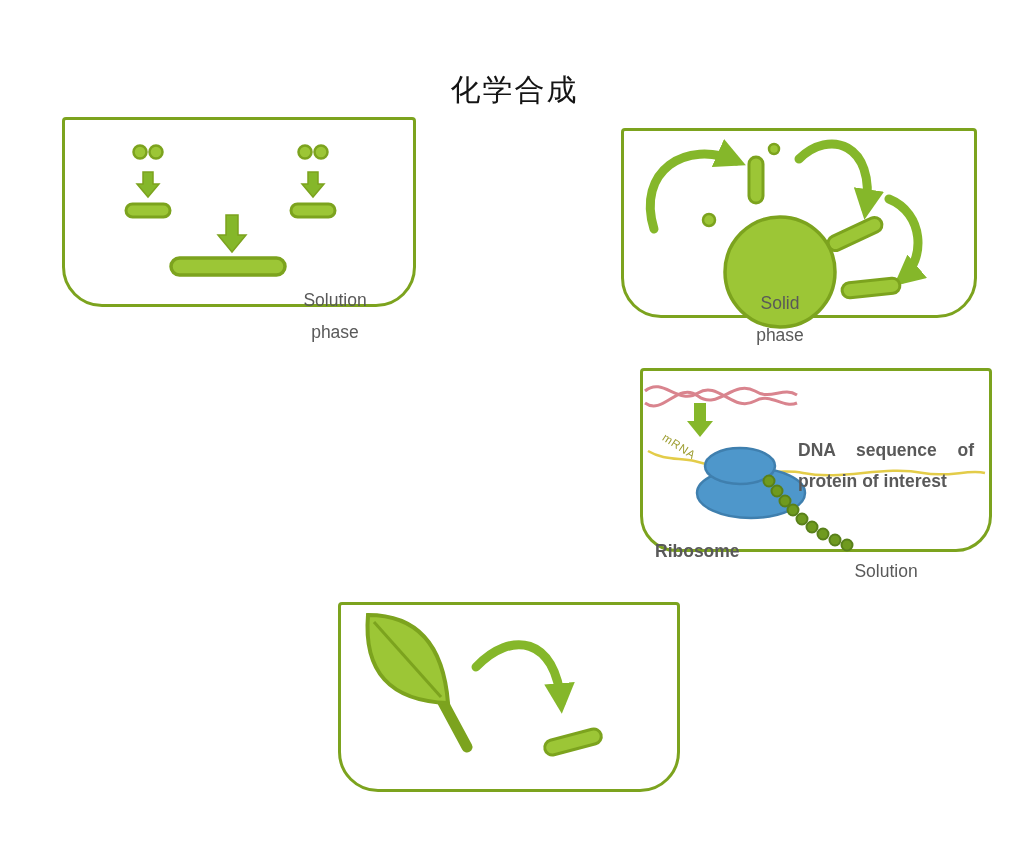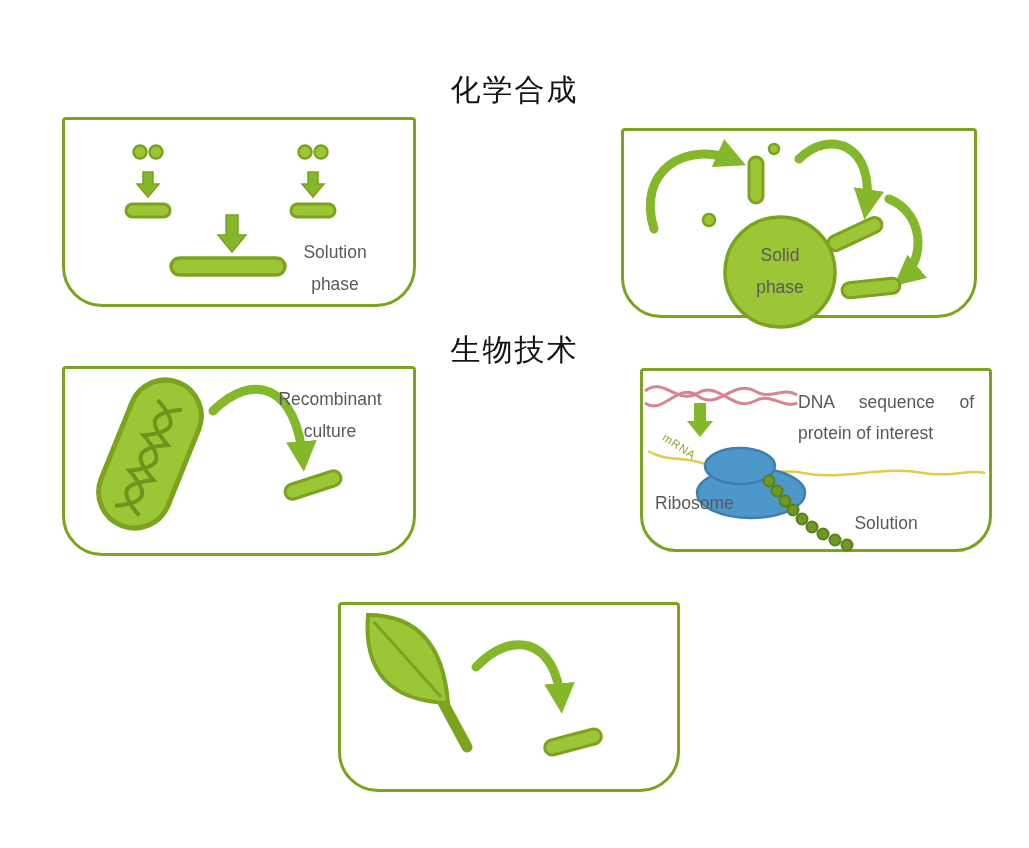--- a/index.html
+++ b/index.html
@@ -12,44 +12,43 @@
     font-size:30px;color:var(--heading-black,#141414);letter-spacing:2px;
   }
   .panel{
     position:absolute;background:#ffffff;
     border:3.5px solid var(--green-outline,#7CA31E);
     border-radius:4px 4px 40px 40px;
   }
   .panel > svg{position:absolute;left:0;top:0;overflow:visible;}
   .lbl{
     position:absolute;color:var(--text-gray,#595959);
-    font-size:17.5px;line-height:32px;text-align:center;
+    font-size:17.5px;line-height:32px;text-align:center;margin-top:48px;
   }
-  .lbl.left{text-align:left;}
+  .lbl.left{text-align:left;font-weight:bold;}
   .justify-line{text-align:justify;text-align-last:justify;}
   .mrna{
     position:absolute;font-size:11.5px;letter-spacing:.8px;
     color:var(--mrna-olive,#9C9C2E);transform:rotate(33deg);transform-origin:left top;
   }
 </style>
 </head>
 <body>
 
 <div class="canvas">
 
   <svg width="0" height="0" style="position:absolute" aria-hidden="true">
     <defs>
       <marker id="ah" markerWidth="3.4" markerHeight="3.4" refX="2.2" refY="1.7" orient="auto">
         <path d="M0,0 L3.4,1.7 L0,3.4 Z" style="fill:var(--green-arrow,#85B72A)"></path>
       </marker>
     </defs>
   </svg>
 
   <div class="heading" style="top:70px">化学合成</div>
-  <div class="heading" style="top:330px">生物技术</div>
 
   <div class="panel" style="left:62px;top:117px;width:348px;height:184px">
     <svg width="348" height="184" viewBox="0 0 348 184">
       <g>
         <circle cx="75" cy="32" r="6.5" style="fill:var(--green-fill,#9CC636);stroke:var(--green-outline,#7CA31E);stroke-width:2.5"></circle>
         <circle cx="91" cy="32" r="6.5" style="fill:var(--green-fill,#9CC636);stroke:var(--green-outline,#7CA31E);stroke-width:2.5"></circle>
         <circle cx="240" cy="32" r="6.5" style="fill:var(--green-fill,#9CC636);stroke:var(--green-outline,#7CA31E);stroke-width:2.5"></circle>
         <circle cx="256" cy="32" r="6.5" style="fill:var(--green-fill,#9CC636);stroke:var(--green-outline,#7CA31E);stroke-width:2.5"></circle>
       </g>
       <path d="M78 52 H88 V64 H94 L83 77 L72 64 H78 Z" style="fill:var(--green-arrow,#85B72A);stroke:var(--green-outline,#7CA31E);stroke-width:1.5"></path>
@@ -76,35 +75,20 @@
       <rect x="202" y="95.5" width="58" height="15" rx="7.5" transform="rotate(-25 231 103)" style="fill:var(--green-fill,#9CC636);stroke:var(--green-outline,#7CA31E);stroke-width:3"></rect>
       <rect x="218" y="149.5" width="58" height="15" rx="7.5" transform="rotate(-6 247 157)" style="fill:var(--green-fill,#9CC636);stroke:var(--green-outline,#7CA31E);stroke-width:3"></rect>
       <circle cx="156" cy="141" r="55" style="fill:var(--green-fill,#9CC636);stroke:var(--green-outline,#7CA31E);stroke-width:3.5"></circle>
     </svg>
     <div class="lbl" style="left:96px;top:108px;width:120px">
       <div>Solid</div>
       <div>phase</div>
     </div>
   </div>
 
-  <div class="panel" style="left:62px;top:366px;width:348px;height:184px">
-    <svg width="348" height="184" viewBox="0 0 348 184">
-      <g transform="rotate(22 85 85)">
-        <rect x="49" y="8" width="72" height="154" rx="36" style="fill:var(--green-fill,#9CC636);stroke:var(--green-outline,#7CA31E);stroke-width:5"></rect>
-        <path d="M 72 32 C 100 46, 100 56, 72 70 C 100 84, 100 94, 72 108 C 100 122, 100 132, 72 146" style="fill:none;stroke:var(--green-dark,#6D941C);stroke-width:4"></path>
-        <path d="M 98 32 C 70 46, 70 56, 98 70 C 70 84, 70 94, 98 108 C 70 122, 70 132, 98 146" style="fill:none;stroke:var(--green-dark,#6D941C);stroke-width:4"></path>
-      </g>
-      <path d="M 148 42 C 188 2, 232 16, 238 92" style="fill:none;stroke:var(--green-arrow,#85B72A);stroke-width:9;stroke-linecap:round" marker-end="url(#ah)"></path>
-      <rect x="219" y="108.5" width="58" height="15" rx="7.5" transform="rotate(-18 248 116)" style="fill:var(--green-fill,#9CC636);stroke:var(--green-outline,#7CA31E);stroke-width:3"></rect>
-    </svg>
-    <div class="lbl" style="left:185px;top:14px;width:160px">
-      <div>Recombinant</div>
-      <div>culture</div>
-    </div>
-  </div>
 
   <div class="panel" style="left:640px;top:368px;width:346px;height:178px;border-radius:4px 4px 36px 36px">
     <svg width="346" height="178" viewBox="0 0 346 178">
       <path d="M 2 20 C 20 5, 35 35, 55 22 C 75 9, 90 42, 112 30 C 128 21, 140 38, 154 32" style="fill:none;stroke:var(--dna-pink,#D9848E);stroke-width:3"></path>
       <path d="M 2 32 C 20 45, 35 10, 55 25 C 75 40, 90 8, 112 20 C 128 30, 140 15, 154 24" style="fill:none;stroke:var(--dna-pink,#D9848E);stroke-width:3"></path>
       <path d="M 51 32 H 63 V 50 H 70 L 57 66 L 44 50 H 51 Z" style="fill:var(--green-arrow,#85B72A)"></path>
       <path d="M 5 80 C 25 92, 45 84, 70 96 C 100 110, 130 96, 160 102 C 200 110, 240 94, 280 102 C 305 107, 325 98, 342 102" style="fill:none;stroke:var(--strand-yellow,#E3CC49);stroke-width:2.5"></path>
       <ellipse cx="108" cy="122" rx="54" ry="25" style="fill:var(--ribosome-blue,#4E97CB);stroke:var(--ribosome-blue-dark,#3F7FAE);stroke-width:2.5"></ellipse>
       <ellipse cx="97" cy="95" rx="35" ry="18" style="fill:var(--ribosome-blue,#4E97CB);stroke:var(--ribosome-blue-dark,#3F7FAE);stroke-width:2.5"></ellipse>
       <g>

